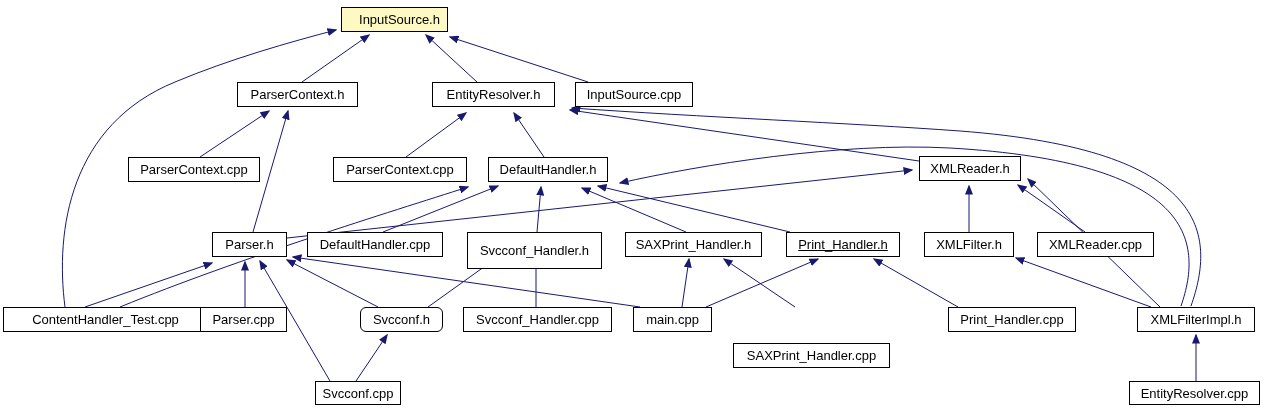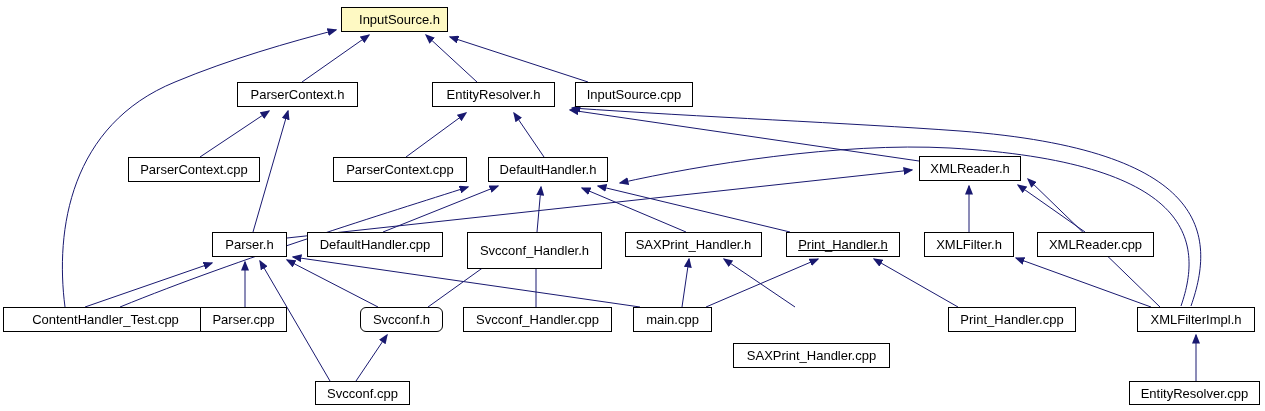--- a/index.html
+++ b/index.html
@@ -119,20 +119,20 @@
       </div>
       <div class="node" style="left: 733px; top: 307px; width: 157px; height: 25px; margin-top: 36px;">
         <span>SAXPrint_Handler.cpp</span>
       </div>
       <div class="node" style="left: 912px; top: 307px; width: 128px; height: 25px; margin-left: 36px;">
         <span>Print_Handler.cpp</span>
       </div>
       <div class="node" style="left: 1137px; top: 307px; width: 118px; height: 25px;">
         <span>XMLFilterImpl.h</span>
       </div>
-      <div class="node" style="left: 315px; top: 381px; width: 95px; height: 24px;">
+      <div class="node" style="left: 315px; top: 381px; width: 86px; height: 24px;">
         <span>Svcconf.cpp</span>
       </div>
       <div class="node" style="left: 1129px; top: 381px; width: 131px; height: 24px;">
         <span>EntityResolver.cpp</span>
       </div>
     </div>
 </div>
 
 </body></html>

